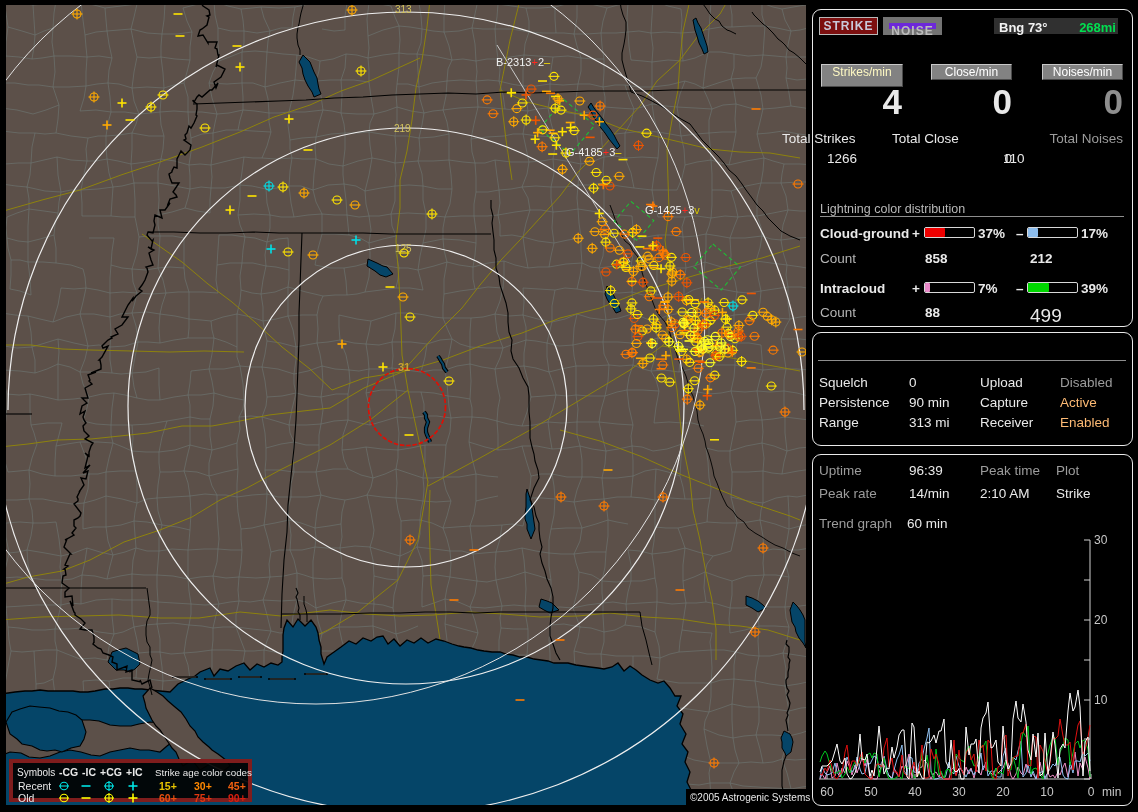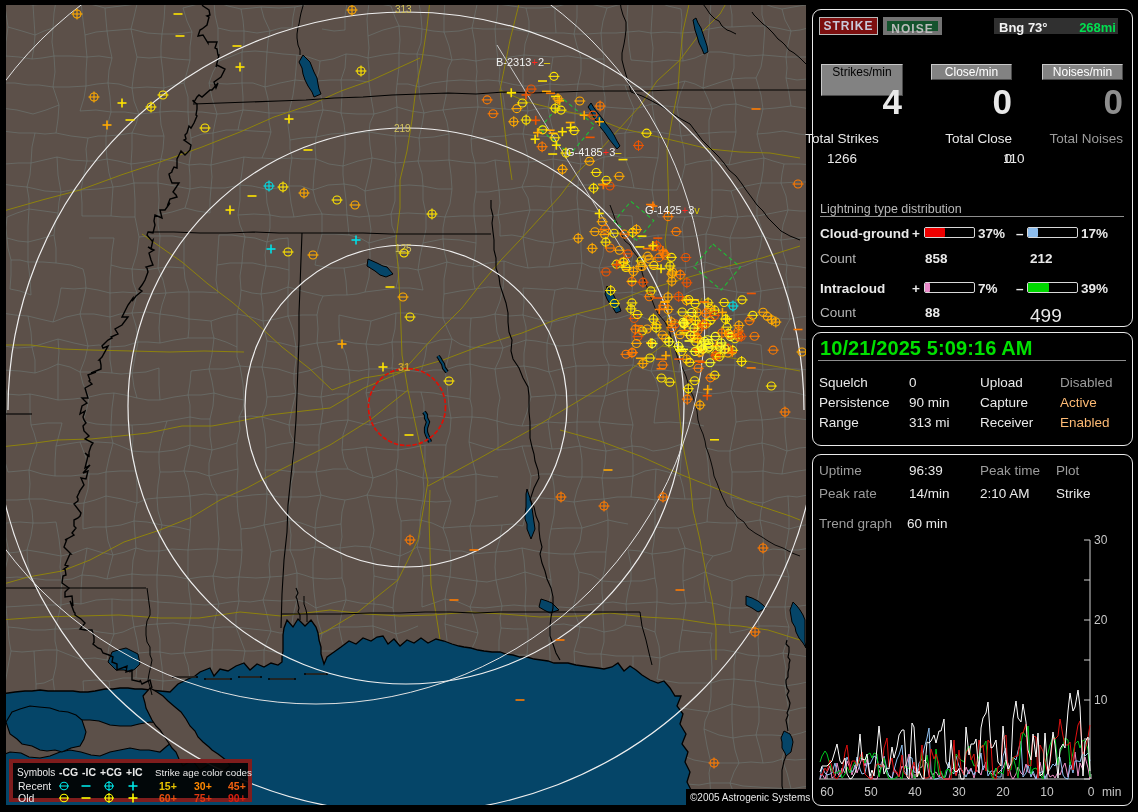--- a/index.html
+++ b/index.html
@@ -1329,37 +1329,37 @@
 <text x="215" y="39" font-size="10.5" fill="#d82010" font-weight="bold">90+</text>
 </svg>
     </div>
 
 <div class="abs" style="left:686px;top:789px;width:120px;height:17px;background:#000">
 <span style="position:absolute;left:4px;top:3px;font-size:10px;color:#e9e9e9;white-space:nowrap">©2005 Astrogenic Systems</span>
     </div>
 
 <div class="panel" style="top:9px;height:318px"></div>
 <div class="btn" style="left:819px;top:17px;width:59px;height:18px;background:#7c0f0f;border:1px solid #b9b9b9;color:#c9c9da;line-height:16px;letter-spacing:1px;font-weight:bold">STRIKE</div>
-<div class="btn" style="left:883px;top:17px;width:59px;height:18px;background:#14532d;border:4px solid #737373;color:#bcbcbc;line-height:16px;letter-spacing:1px;font-weight:bold">NOISE</div>
+<div class="btn" style="left:883px;top:17px;width:59px;height:18px;background:#6d28d9;border:6px solid #737373;color:#bcbcbc;line-height:16px;letter-spacing:1px;font-weight:bold">NOISE</div>
 <div class="abs" style="left:994px;top:18px;width:124px;height:16px;background:#303030"></div>
 <div class="abs" style="left:999px;top:20px;font-size:13px;font-weight:bold;color:#f2f2f2">Bng 73°</div>
 <div class="abs" style="left:994px;top:20px;width:122px;text-align:right;font-size:13px;font-weight:bold;color:#00e050">268mi</div>
-<div class="btn" style="left:821px;top:64px;width:82px;height:32px;background:#828282;border:1px solid;border-color:#c8c8c8 #4a4a4a #4a4a4a #c8c8c8;color:#000000;line-height:14px">Strikes/min</div>
+<div class="btn" style="left:821px;top:64px;width:82px;height:23px;background:#828282;border:1px solid;border-color:#c8c8c8 #4a4a4a #4a4a4a #c8c8c8;color:#fef9c3;line-height:14px">Strikes/min</div>
 <div class="btn" style="left:931px;top:64px;width:81px;height:16px;background:#828282;border:1px solid;border-color:#c8c8c8 #4a4a4a #4a4a4a #c8c8c8;color:#fff;line-height:14px">Close/min</div>
 <div class="btn" style="left:1042px;top:64px;width:81px;height:16px;background:#828282;border:1px solid;border-color:#c8c8c8 #4a4a4a #4a4a4a #c8c8c8;color:#fff;line-height:14px">Noises/min</div>
 <div class="abs wht" style="left:782px;top:82px;width:120px;text-align:right;font-size:35px;font-weight:bold">4</div>
 <div class="abs wht" style="left:892px;top:82px;width:120px;text-align:right;font-size:35px;font-weight:bold">0</div>
 <div class="abs" style="left:1003px;top:82px;width:120px;text-align:right;font-size:35px;font-weight:bold;color:#8f8f8f">0</div>
-<div class="abs wht" style="left:782px;top:131px;width:120px;text-align:center;font-size:13.5px">Total Strikes</div>
-<div class="abs wht" style="left:892px;top:131px;width:120px;text-align:right;font-size:13.5px">Total Close</div>
+<div class="abs wht" style="left:782px;top:131px;width:120px;text-align:left;font-size:13.5px">Total Strikes</div>
+<div class="abs wht" style="left:892px;top:131px;width:120px;font-size:13.5px">Total Close</div>
 <div class="abs lbl" style="left:1003px;top:131px;width:120px;text-align:right;font-size:13.5px">Total Noises</div>
 <div class="abs wht" style="left:782px;top:151px;width:120px;text-align:center;font-size:13.5px">1266</div>
 <div class="abs wht" style="left:892px;top:151px;width:120px;text-align:right;font-size:13.5px">0</div>
 <div class="abs wht" style="left:1003px;top:151px;width:120px;text-align:left;font-size:13.5px">110</div>
-<div class="abs" style="left:820px;top:202px;font-size:12.5px;color:#b8b8b8">Lightning type distribution</div>
+<div class="abs" style="left:820px;top:202px;font-size:12.5px;color:#b8b8b8">Lightning color distribution</div>
 <div class="abs" style="left:820px;top:216px;width:304px;height:1px;background:#8e8e8e"></div>
 <div class="abs wht" style="left:820px;top:226px;font-size:13.5px;font-weight:bold">Cloud-ground</div>
 <div class="abs wht" style="left:912px;top:226px;font-size:13.5px;font-weight:bold">+</div>
 <div class="bar" style="left:924px;top:227px">
       <i style="width:40%;background:#ef0000"></i>
     </div>
 <div class="abs wht" style="left:978px;top:226px;font-size:13.5px;font-weight:bold">37%</div>
 <div class="abs wht" style="left:1016px;top:226px;font-size:13.5px;font-weight:bold">–</div>
 <div class="bar" style="left:1027px;top:227px">
       <i style="width:21%;background:#8cbcec"></i>
@@ -1377,21 +1377,20 @@
 <div class="abs wht" style="left:1016px;top:281px;font-size:13.5px;font-weight:bold">–</div>
 <div class="bar" style="left:1027px;top:282px">
       <i style="width:42%;background:#00d800"></i>
     </div>
 <div class="abs wht" style="left:1081px;top:281px;font-size:13.5px;font-weight:bold">39%</div>
 <div class="abs" style="left:820px;top:305px;font-size:13.5px;color:#b5b5b5">Count</div>
 <div class="abs wht" style="left:925px;top:305px;font-size:13.5px;font-weight:bold">88</div>
 <div class="abs wht" style="left:1030px;top:305px;font-size:19px;font-weight:normal">499</div>
 
 <div class="panel" style="top:332px;height:114px"></div>
-<div class="abs" style="left:820px;top:337px;font-size:20px;font-weight:bold;letter-spacing:0.1px;color:#00e000">10/21/2025 5:09:16 AM</div>
 <div class="abs" style="left:818px;top:360px;width:308px;height:1px;background:#8e8e8e"></div>
 <div class="abs wht" style="left:819px;top:375px;font-size:13.5px">Squelch</div>
 <div class="abs wht" style="left:909px;top:375px;font-size:13.5px">0</div>
 <div class="abs wht" style="left:980px;top:375px;font-size:13.5px">Upload</div>
 <div class="abs lbl" style="left:1060px;top:375px;font-size:13.5px">Disabled</div>
 <div class="abs wht" style="left:819px;top:395px;font-size:13.5px">Persistence</div>
 <div class="abs wht" style="left:909px;top:395px;font-size:13.5px">90 min</div>
 <div class="abs wht" style="left:980px;top:395px;font-size:13.5px">Capture</div>
 <div class="abs grn" style="left:1060px;top:395px;font-size:13.5px">Active</div>
 <div class="abs wht" style="left:819px;top:415px;font-size:13.5px">Range</div>

